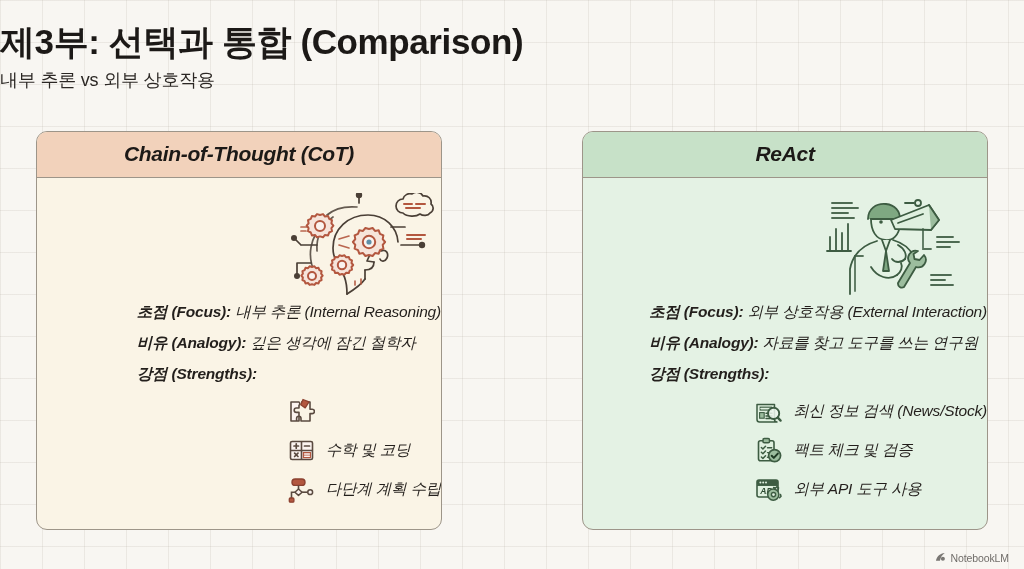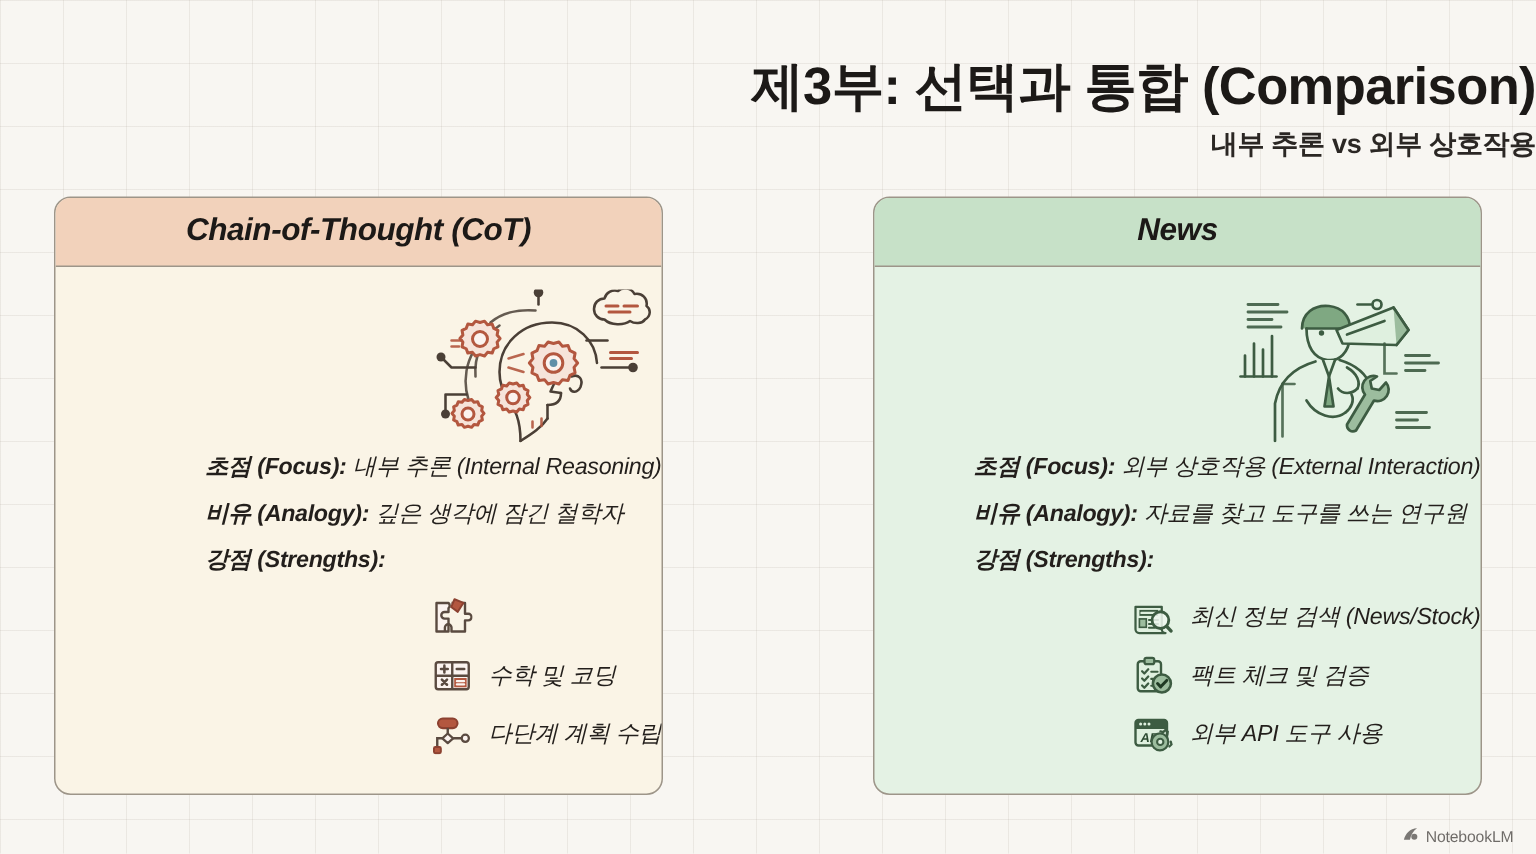--- a/index.html
+++ b/index.html
@@ -15,35 +15,34 @@
       linear-gradient(to right, rgba(186,180,170,0.22) 1px, transparent 1px),
       linear-gradient(to bottom, rgba(186,180,170,0.22) 1px, transparent 1px);
     background-size: 42px 42px;
     font-family: "Liberation Sans", "DejaVu Sans", sans-serif;
     color: #231f1c;
     position: relative;
   }
 
   
   .header {
-    text-align: right;
+    text-align: left;
     padding-top: 22px;
-    margin-top: 16px;
   }
   .main-title {
     font-size: 35px;
     font-weight: bold;
     letter-spacing: -0.4px;
     line-height: 1.12;
     color: #1c1917;
     margin: 0;
   }
   .subtitle {
     font-size: 18px;
-    font-weight: bold;
+    font-weight: normal;
     color: #2b2724;
     margin: 7px 0 0 0;
     letter-spacing: -0.2px;
   }
 
   
   .cards {
     position: absolute;
     top: 131px;
     left: 36px;
@@ -280,21 +279,21 @@
               <rect x="1.3" y="22" width="4.6" height="4.2" rx="1" fill="#b3573f" stroke="#8c4130" stroke-width="1.3"></rect>
             </svg>
           </span>
           <span class="bullet-label">다단계 계획 수립</span>
         </li>
       </ul>
     </div>
   </div>
 
   <div class="card card-react">
-    <div class="card-header">News</div>
+    <div class="card-header">ReAct</div>
     <div class="card-body">
 
       <div class="illustration">
         <svg width="168" height="102" viewBox="0 0 168 102" fill="none">
           <g stroke="#3d5c42" stroke-width="1.8" stroke-linecap="round" stroke-linejoin="round" fill="none">
 
             <path d="M49 26 C49 16 57 10 67 11 C76 12 81 18 81 26" fill="#7fa882"></path>
 
             <path d="M52 26 C52 38 57 46 66 47 C74 48 80 42 81 32"></path>
             <path d="M52 26 h30"></path>

